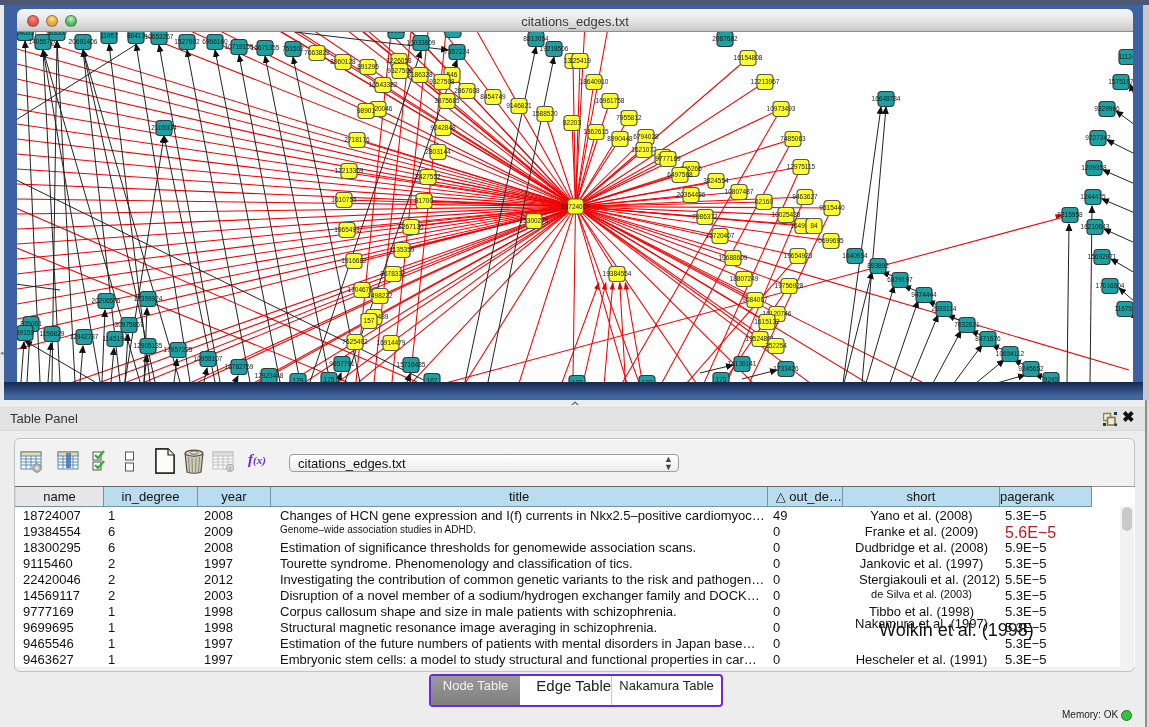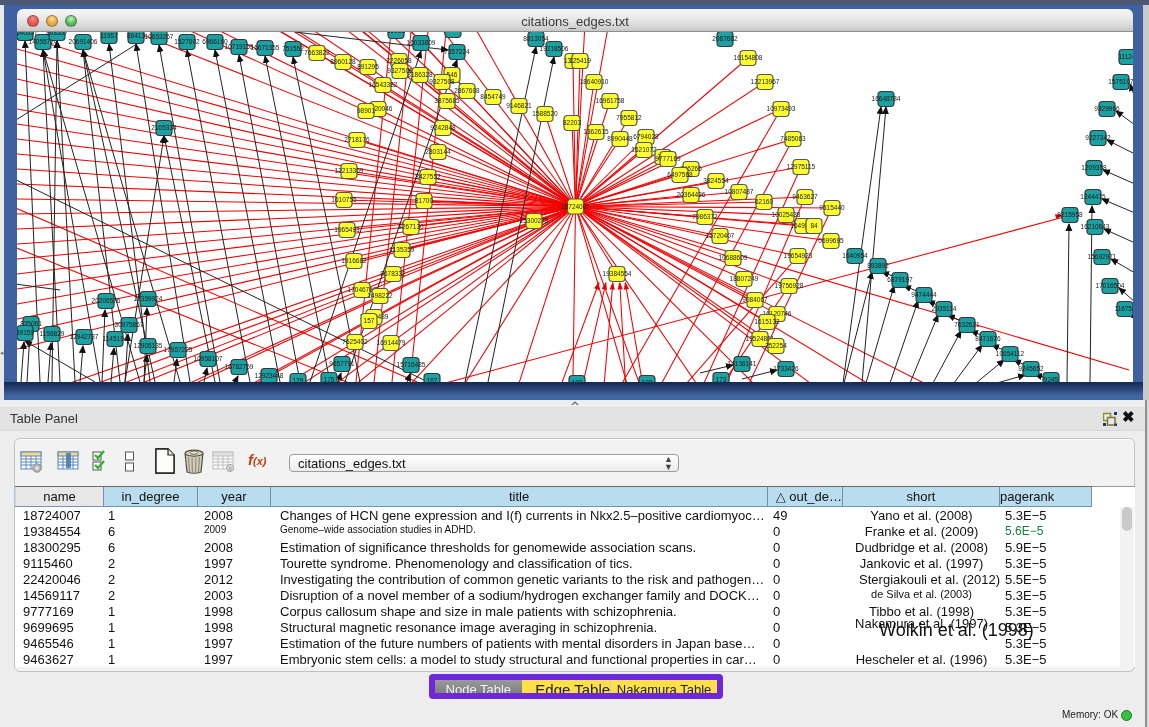--- a/index.html
+++ b/index.html
@@ -689,21 +689,21 @@
       <line x1="6" y1="7" x2="6" y2="20" stroke="#9a9a9a"></line>
       <line x1="11" y1="7" x2="11" y2="20" stroke="#9a9a9a"></line>
       <line x1="16" y1="7" x2="16" y2="20" stroke="#9a9a9a"></line>
       <line x1="1" y1="10" x2="21" y2="10" stroke="#9a9a9a"></line>
       <line x1="1" y1="13" x2="21" y2="13" stroke="#9a9a9a"></line>
       <line x1="1" y1="16" x2="21" y2="16" stroke="#9a9a9a"></line>
     </g>
     <circle cx="18" cy="19" r="3.6" fill="#d6d6d6" stroke="#ababab"></circle>
     <text x="18" y="21.6" font-size="7" text-anchor="middle" fill="#999">x</text>
   </svg>
-<div class="abs" style="left:248px;top:451px;font-size:15px;font-style:italic;font-weight:bold;color:#c2410c;font-family:Liberation Sans, sans-serif">f<span style="font-size:11px">(x)</span></div>
+<div class="abs" style="left:248px;top:451px;font-size:15px;font-style:italic;font-weight:bold;color:#6d28d9;font-family:Liberation Serif, serif">f<span style="font-size:11px">(x)</span></div>
 <div class="abs" style="left:289px;top:454px;width:390px;height:18px;border:1px solid #9d9d9d;border-radius:4px;background:linear-gradient(#fff,#ececec);"></div>
 <div class="abs" style="left:298px;top:456px;font-size:13px;color:#111">citations_edges.txt</div>
 <div class="abs" style="left:664px;top:455px;font-size:9px;color:#444;line-height:8px">▲<br>▼</div>
 <div class="abs" style="left:15px;top:486px;width:1120px;height:181px;background:#fff;border-top:1px solid #9a9a9a"></div>
 <div class="abs" style="left:15px;top:486px;width:1077px;height:21px;background:#b9dcee;border-top:1px solid #6a6a6a;border-bottom:1px solid #7096ad"></div>
 <div class="abs" style="left:16px;top:487px;width:88px;height:19px;background:#e7e7e7"></div>
 <div class="abs" style="left:16px;top:487px;width:88px;height:19px;border-right:1px solid #6f94aa;font-size:13px;color:#111;text-align:center;line-height:19px;overflow:hidden">name</div>
 <div class="abs" style="left:104px;top:487px;width:94px;height:19px;border-right:1px solid #6f94aa;font-size:13px;color:#111;text-align:center;line-height:19px;overflow:hidden">in_degree</div>
 <div class="abs" style="left:198px;top:487px;width:73px;height:19px;border-right:1px solid #6f94aa;font-size:13px;color:#111;text-align:center;line-height:19px;overflow:hidden">year</div>
 <div class="abs" style="left:271px;top:487px;width:497px;height:19px;border-right:1px solid #6f94aa;font-size:13px;color:#111;text-align:center;line-height:19px;overflow:hidden">title</div>
@@ -712,25 +712,25 @@
 <div class="abs" style="left:1000px;top:487px;width:92px;height:19px;border-right:1px solid #6f94aa;font-size:13px;color:#111;text-align:left;line-height:19px;overflow:hidden">pagerank</div>
 <div class="abs" style="left:23px;top:508px;font-size:13px;color:#111">18724007</div>
 <div class="abs" style="left:108px;top:508px;font-size:13px;color:#111">1</div>
 <div class="abs" style="left:204px;top:508px;font-size:13px;color:#111">2008</div>
 <div class="abs" style="left:280px;top:508px;width:486px;font-size:13px;color:#111;white-space:nowrap;overflow:hidden">Changes of HCN gene expression and I(f) currents in Nkx2.5–positive cardiomyoc…</div>
 <div class="abs" style="left:773px;top:508px;font-size:13px;color:#111">49</div>
 <div class="abs" style="left:843px;top:508px;width:157px;font-size:13px;color:#111;text-align:center">Yano et al. (2008)</div>
 <div class="abs" style="left:1005px;top:508px;font-size:13px;color:#111">5.3E−5</div>
 <div class="abs" style="left:23px;top:524px;font-size:13px;color:#111">19384554</div>
 <div class="abs" style="left:108px;top:524px;font-size:13px;color:#111">6</div>
-<div class="abs" style="left:204px;top:524px;font-size:10px;color:#111">2009</div>
+<div class="abs" style="left:204px;top:524px;font-size:13px;color:#111">2009</div>
 <div class="abs" style="left:280px;top:524px;width:486px;font-size:10px;color:#111;white-space:nowrap;overflow:hidden">Genome–wide association studies in ADHD.</div>
 <div class="abs" style="left:773px;top:524px;font-size:13px;color:#111">0</div>
 <div class="abs" style="left:843px;top:524px;width:157px;font-size:13px;color:#111;text-align:center">Franke et al. (2009)</div>
-<div class="abs" style="left:1005px;top:524px;font-size:12px;color:#15803d">5.6E−5</div>
+<div class="abs" style="left:1005px;top:524px;font-size:16px;color:#b91c1c">5.6E−5</div>
 <div class="abs" style="left:23px;top:540px;font-size:13px;color:#111">18300295</div>
 <div class="abs" style="left:108px;top:540px;font-size:13px;color:#111">6</div>
 <div class="abs" style="left:204px;top:540px;font-size:13px;color:#111">2008</div>
 <div class="abs" style="left:280px;top:540px;width:486px;font-size:13px;color:#111;white-space:nowrap;overflow:hidden">Estimation of significance thresholds for genomewide association scans.</div>
 <div class="abs" style="left:773px;top:540px;font-size:13px;color:#111">0</div>
 <div class="abs" style="left:843px;top:540px;width:157px;font-size:13px;color:#111;text-align:center">Dudbridge et al. (2008)</div>
 <div class="abs" style="left:1005px;top:540px;font-size:13px;color:#111">5.9E−5</div>
 <div class="abs" style="left:23px;top:556px;font-size:13px;color:#111">9115460</div>
 <div class="abs" style="left:108px;top:556px;font-size:13px;color:#111">2</div>
 <div class="abs" style="left:204px;top:556px;font-size:13px;color:#111">1997</div>
@@ -771,24 +771,24 @@
 <div class="abs" style="left:204px;top:636px;font-size:13px;color:#111">1997</div>
 <div class="abs" style="left:280px;top:636px;width:486px;font-size:13px;color:#111;white-space:nowrap;overflow:hidden">Estimation of the future numbers of patients with mental disorders in Japan base…</div>
 <div class="abs" style="left:773px;top:636px;font-size:13px;color:#111">0</div>
 <div class="abs" style="left:843px;top:616px;width:157px;font-size:13px;color:#111;text-align:center">Nakamura et al. (1997)</div>
 <div class="abs" style="left:1005px;top:636px;font-size:13px;color:#111">5.3E−5</div>
 <div class="abs" style="left:23px;top:652px;font-size:13px;color:#111">9463627</div>
 <div class="abs" style="left:108px;top:652px;font-size:13px;color:#111">1</div>
 <div class="abs" style="left:204px;top:652px;font-size:13px;color:#111">1997</div>
 <div class="abs" style="left:280px;top:652px;width:486px;font-size:13px;color:#111;white-space:nowrap;overflow:hidden">Embryonic stem cells: a model to study structural and functional properties in car…</div>
 <div class="abs" style="left:773px;top:652px;font-size:13px;color:#111">0</div>
-<div class="abs" style="left:843px;top:652px;width:157px;font-size:13px;color:#111;text-align:center">Hescheler et al. (1996)</div>
+<div class="abs" style="left:843px;top:652px;width:157px;font-size:13px;color:#111;text-align:center">Hescheler et al. (1991)</div>
 <div class="abs" style="left:1005px;top:652px;font-size:13px;color:#111">5.3E−5</div>
 <div class="abs" style="left:1120px;top:507px;width:14px;height:160px;background:#f2f2f2"></div>
 <div class="abs" style="left:1122px;top:507px;width:10px;height:24px;background:#c9c9c9;border-radius:5px"></div>
-<div class="abs" style="left:429px;top:674px;width:294px;height:25px;border-radius:4px;background:#fde047;border:6px solid #6d28d9;overflow:hidden;display:flex">
+<div class="abs" style="left:429px;top:674px;width:294px;height:33px;border-radius:4px;background:#ffffff;border:2px solid #6d28d9;overflow:hidden;display:flex">
     <div style="width:90px;background:linear-gradient(#9a9a9a,#7f7f7f);color:#f2f2f2;font-size:13px;text-align:center;line-height:19px">Node Table</div>
     <div style="width:93px;color:#222;font-size:15px;text-align:right;line-height:19px;border-right:1px solid #c9c9c9">Edge Table</div>
     <div style="width:110px;color:#222;font-size:13px;text-align:center;line-height:19px">Nakamura Table</div>
   </div>
 <div class="abs" style="left:1062px;top:709px;font-size:10px;color:#222">Memory: OK</div>
 <div class="abs" style="left:1121px;top:710px;width:11px;height:11px;border-radius:50%;background:#35c33f;border:1px solid #2a6e2a"></div>
 <div class="abs" style="left:1145px;top:400px;width:2px;height:327px;background:#8f8f8f"></div>
 <div class="abs" style="left:1147px;top:400px;width:2px;height:327px;background:#d9d9d9"></div>
 </body></html>

